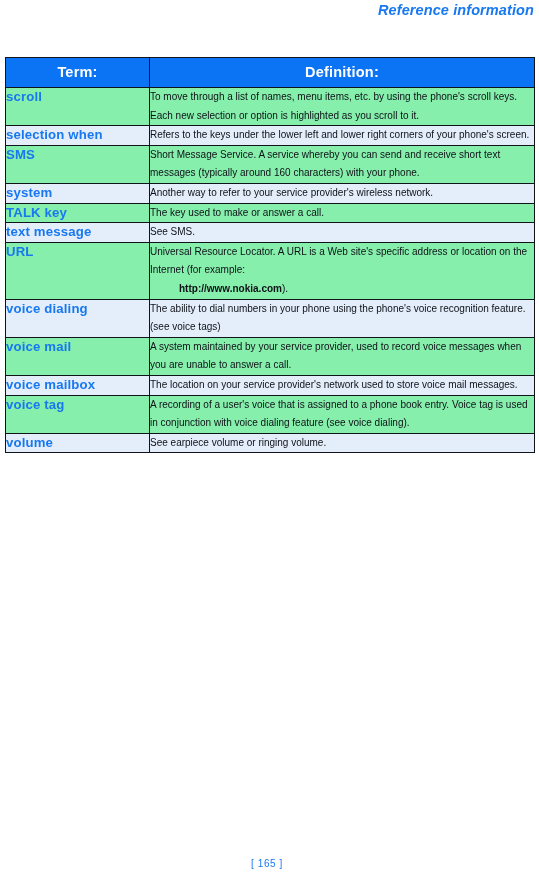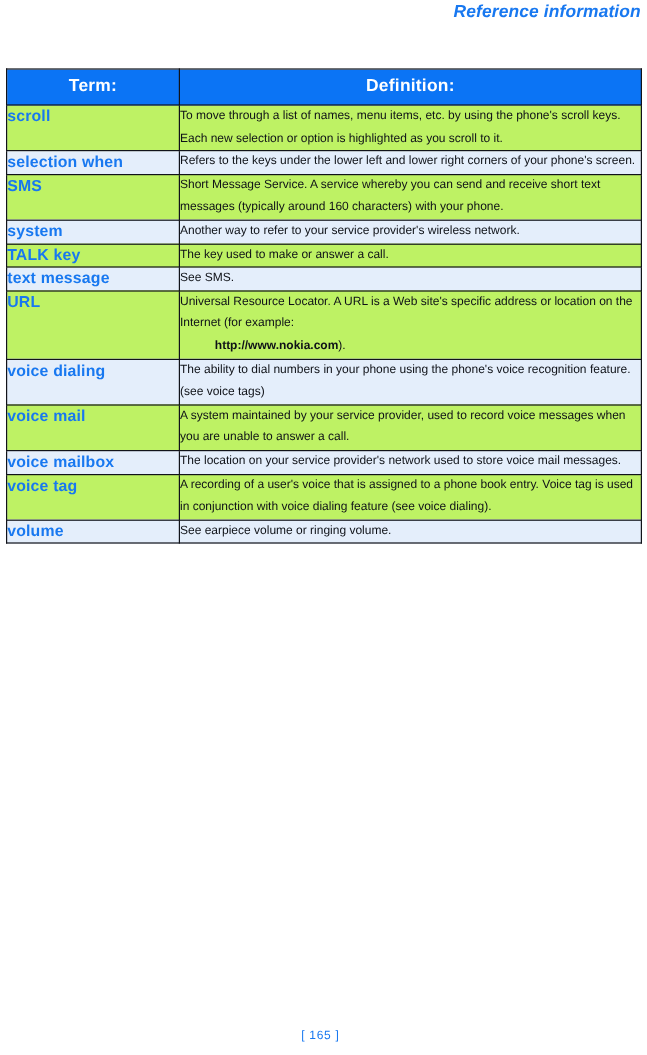--- a/index.html
+++ b/index.html
@@ -74,21 +74,21 @@
     padding: 6px 6px 7px 7px;
     letter-spacing: 0.15px;
   }
   .cell-def {
     color: #0e1117;
     font-size: 10px;
     line-height: 18.6px;
     padding: 6px 8px 7px 8px;
   }
   
-  tr.tint-dark  > td { background: #bef264; }
+  tr.tint-dark  > td { background: #86efac; }
   tr.tint-light > td { background: #e4eefb; }
 
   .url-strong { font-weight: bold; padding-left: 29px; }
 
   
   .page-footer {
     position: absolute;
     left: 0;
     top: 858px;
     width: 534px;

